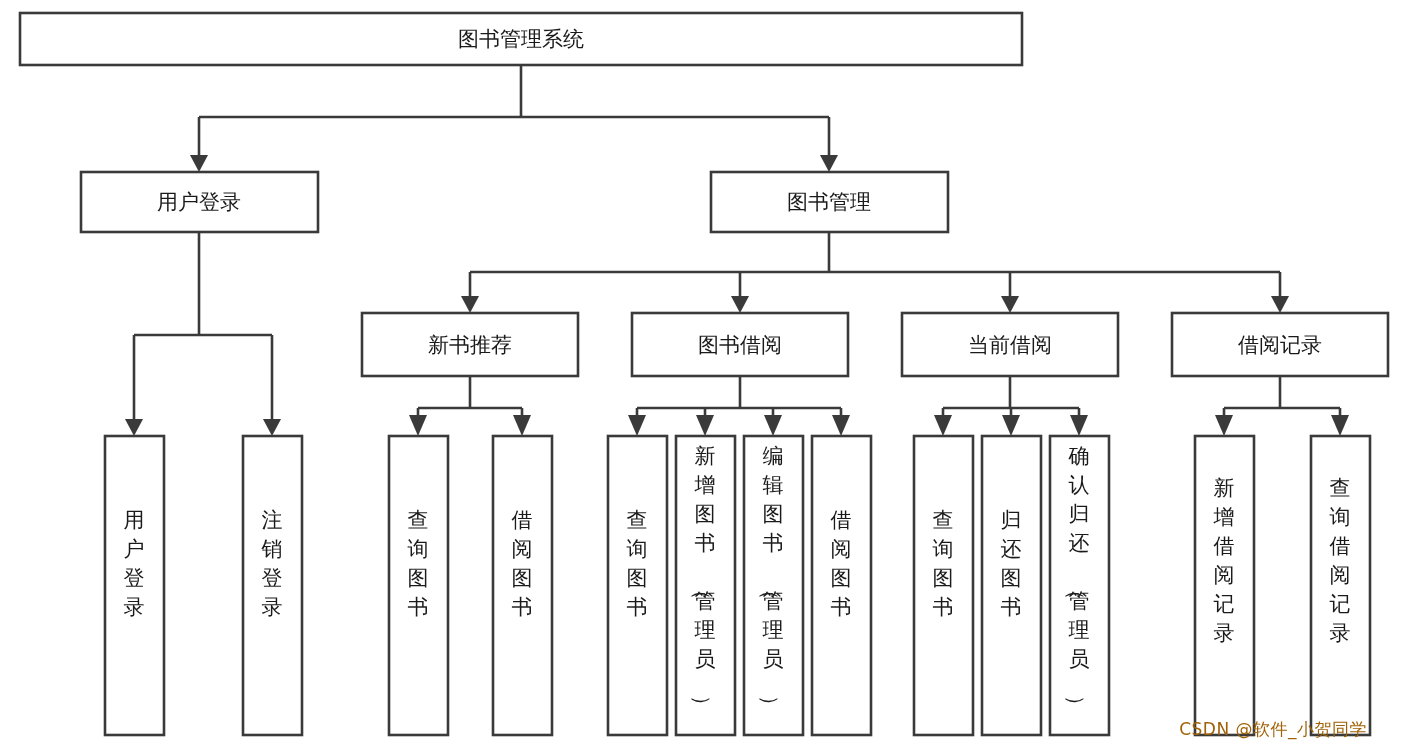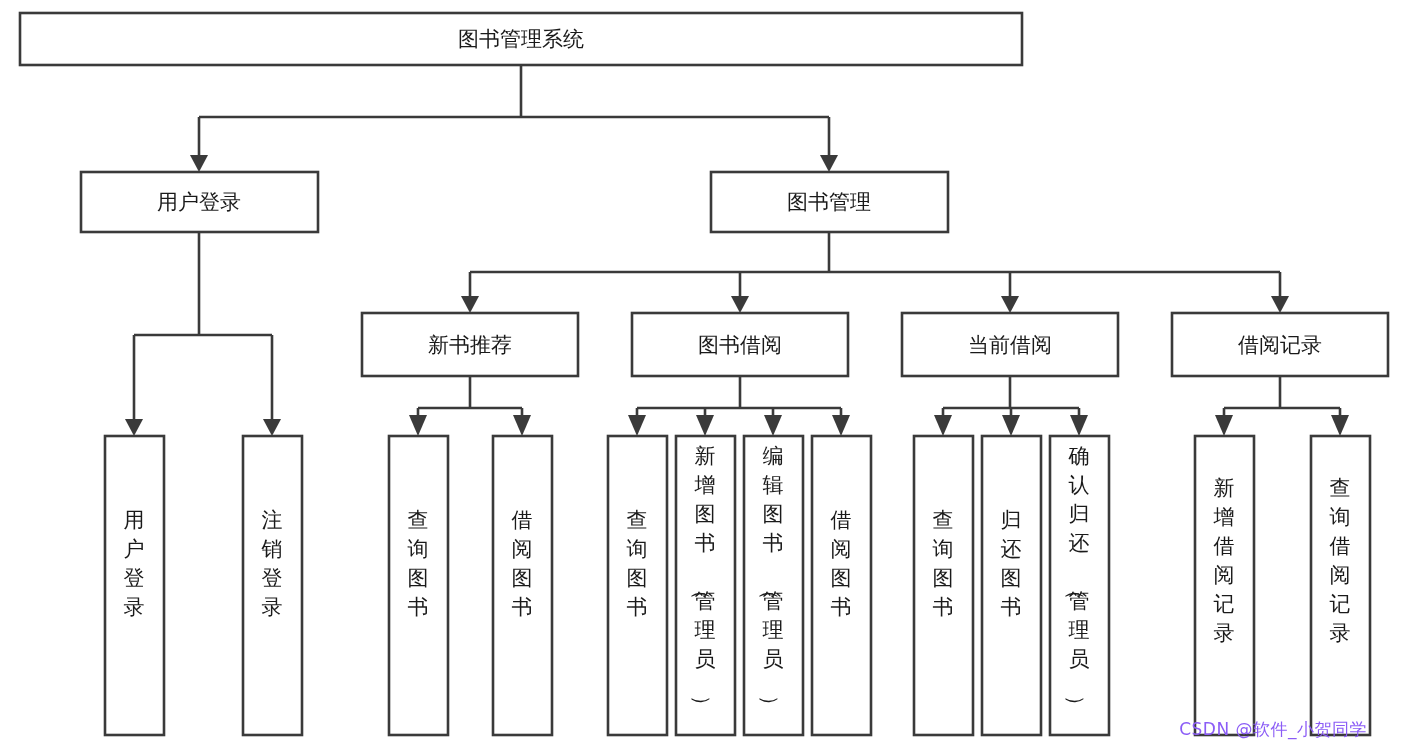--- a/index.html
+++ b/index.html
@@ -55,21 +55,21 @@
     font-size: 21px;
     fill: #1a1a1a;
     text-anchor: middle;
   }
   .watermark {
     position: absolute;
     right: 10px;
     bottom: 6px;
     font-family: "DejaVu Sans", "Liberation Sans", sans-serif;
     font-size: 17px;
-    color: #8b5cf6;
+    color: #a16207;
     letter-spacing: 0.5px;
     white-space: nowrap;
     user-select: none;
   }
 </style>
 </head>
 <body>
 
 <div id="diagram-root">
 

